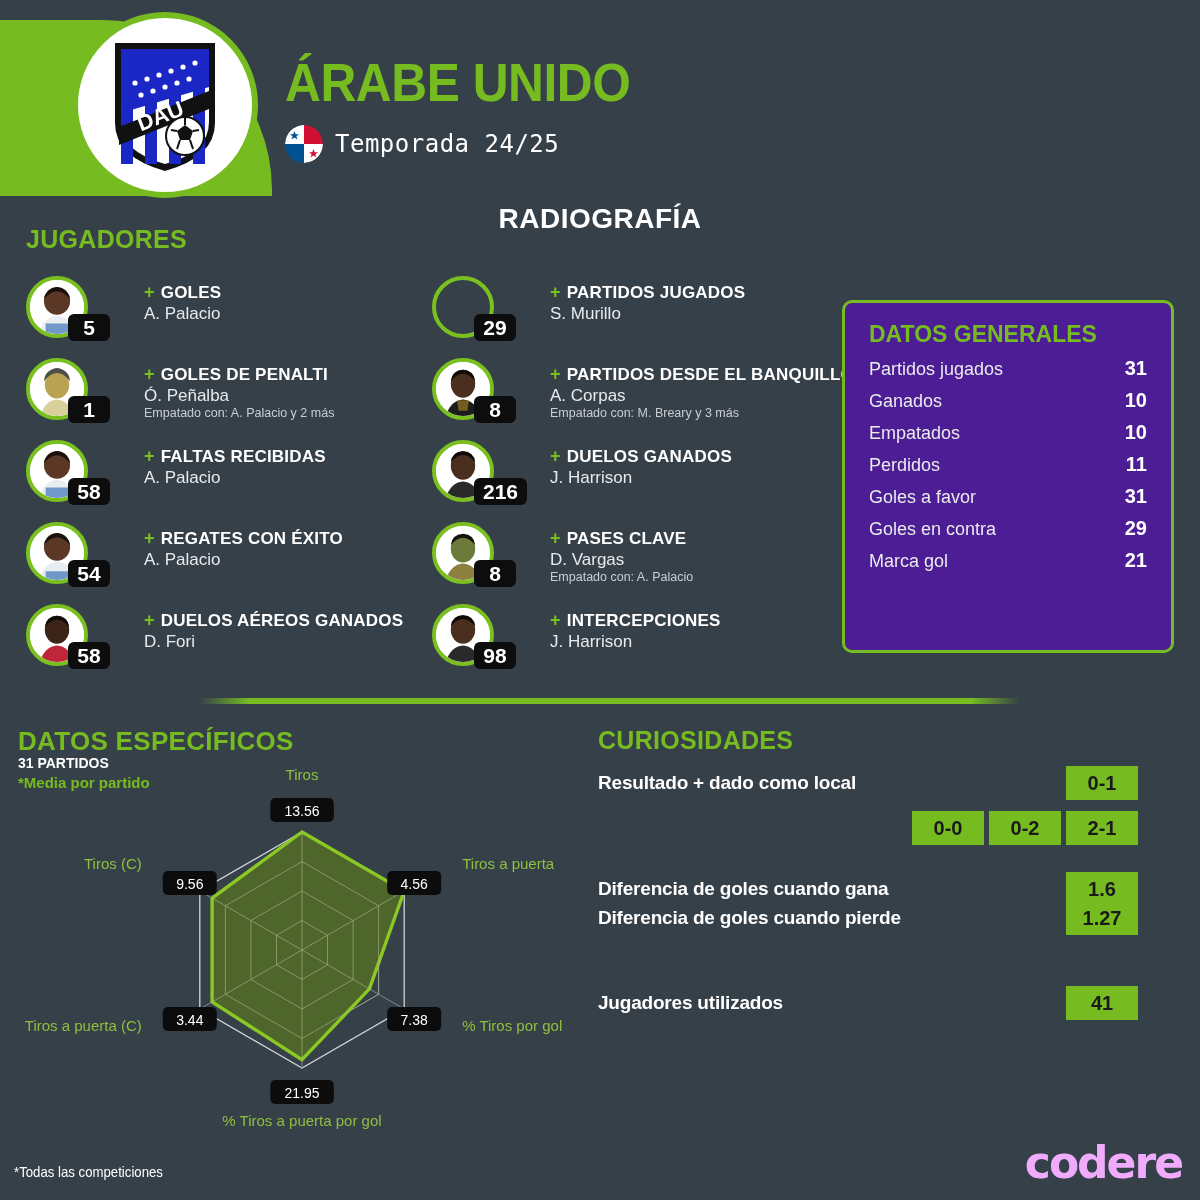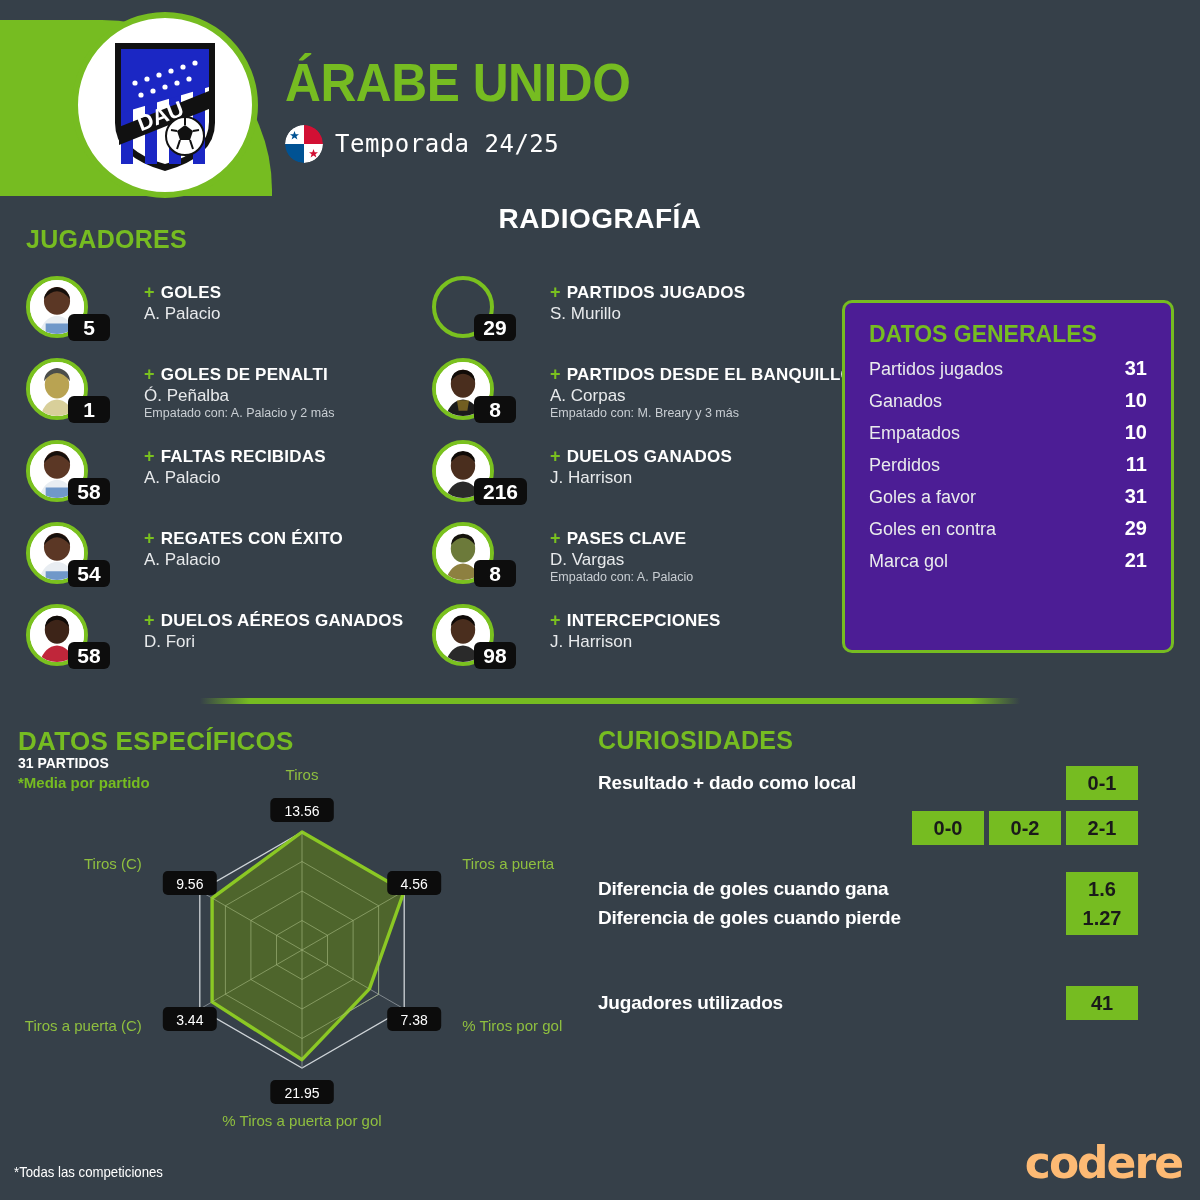--- a/index.html
+++ b/index.html
@@ -106,21 +106,21 @@
   .chip{
     background:#76bc21;color:#1a1a1a;font-size:20px;font-weight:bold;
     min-width:72px;height:34px;display:flex;align-items:center;justify-content:center;
     padding:0 8px;box-sizing:border-box;
   }
 
   
   .footnote{position:absolute;left:14px;top:1163px;color:#ffffff;font-size:15px;
     font-family:"Liberation Sans Narrow","Liberation Sans",sans-serif;transform:scaleX(0.88);transform-origin:left center;}
   .codere{
-    position:absolute;right:18px;top:1137px;color:#fdba74;
+    position:absolute;right:18px;top:1137px;color:#f0abfc;
     font-size:44px;font-weight:bold;letter-spacing:-2px;
     font-family:"DejaVu Sans",sans-serif;
   }
 </style>
 </head>
 <body>
 
 <div class="root">
 
   <div class="header">

